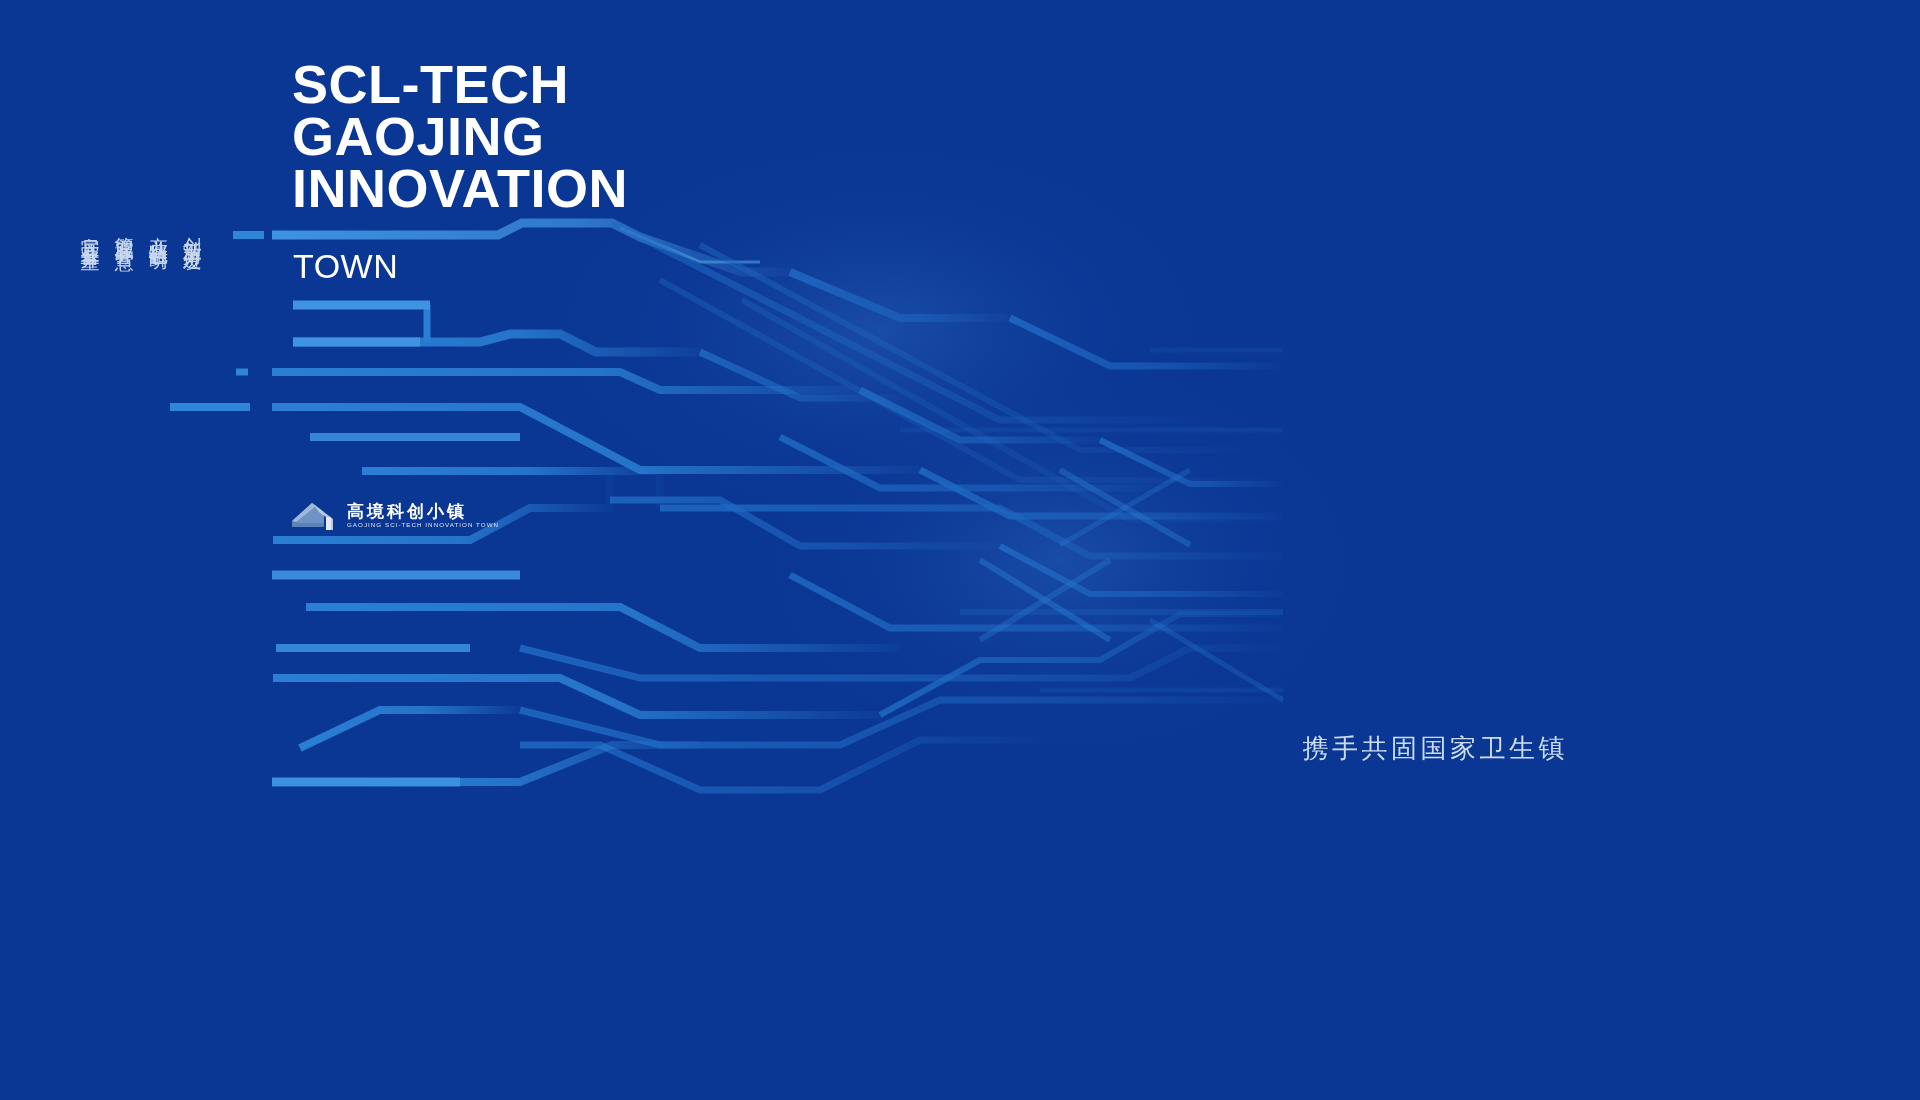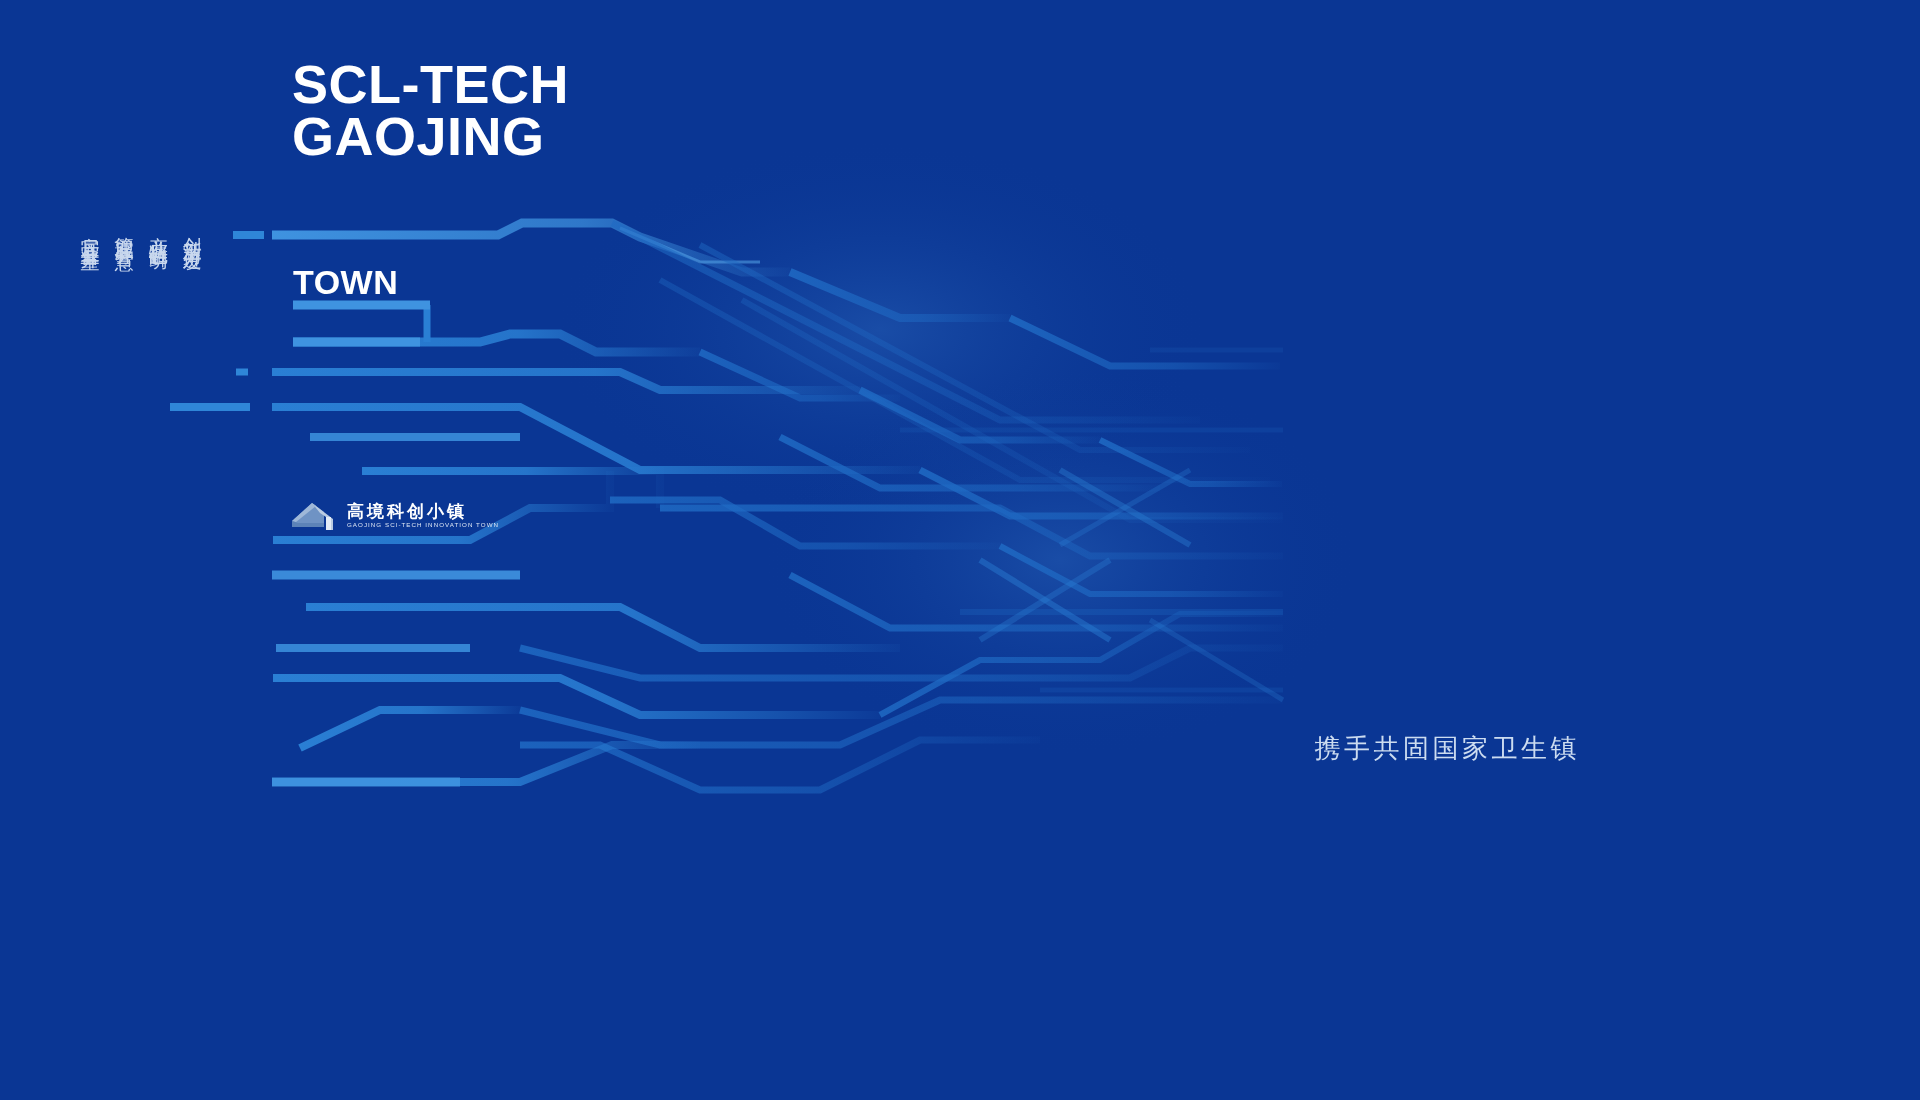--- a/index.html
+++ b/index.html
@@ -59,24 +59,24 @@
     font-family: "Liberation Sans", sans-serif;
     font-weight: bold;
     font-size: 54px;
     line-height: 52px;
     letter-spacing: 0.5px;
   }
   #headline .hl-line { display: block; white-space: nowrap; }
   #town-word {
     position: absolute;
     left: 293px;
-    top: 263px;
+    top: 247px;
     color: #ffffff;
     font-family: "Liberation Sans", sans-serif;
-    font-weight: bold;
+    font-weight: normal;
     font-size: 34px;
     letter-spacing: 0.5px;
   }
   
   #logo-lockup {
     position: absolute;
     left: 290px;
     top: 497px;
     display: flex;
     align-items: center;
@@ -96,21 +96,21 @@
     font-family: "Liberation Sans", sans-serif;
     font-size: 6.2px;
     color: #dfe8f5;
     letter-spacing: 1.05px;
     line-height: 1;
     white-space: nowrap;
   }
   
   #bottom-slogan {
     position: absolute;
-    right: 340px;
+    right: 352px;
     top: 730px;
     text-align: left;
     font-family: "DejaVu Sans", "Liberation Sans", sans-serif;
     color: #ccdcf0;
     font-size: 26px;
     line-height: 1.42;
     letter-spacing: 3.5px;
     white-space: nowrap;
   }
   #bottom-slogan .bs-line { display: block; }
@@ -244,20 +244,21 @@
   <div id="vertical-slogan">
     <div class="vcol">创新活力迸发</div>
     <div class="vcol">产业特色鲜明</div>
     <div class="vcol">管理服务智慧</div>
     <div class="vcol">宜居宜业并重</div>
   </div>
 
   <div id="headline">
     <span class="hl-line">SCL-TECH</span>
     <span class="hl-line">GAOJING</span>
+    <span class="hl-line">INNOVATION</span>
   </div>
 
   <div id="town-word">TOWN</div>
 
   <div id="logo-lockup">
     <svg id="logo-mark" viewBox="0 0 48 38">
       <polygon points="2,24 22,6 34,15 34,30 2,30" fill="#6f93c4"></polygon>
       <polygon points="22,6 43,22 43,33 36,33 36,20 30,16" fill="#b9cbe2"></polygon>
       <polygon points="2,24 22,6 26,9 6,25" fill="#9fb8d8"></polygon>
       <rect x="36" y="20" width="5" height="13" fill="#e3ecf7"></rect>

